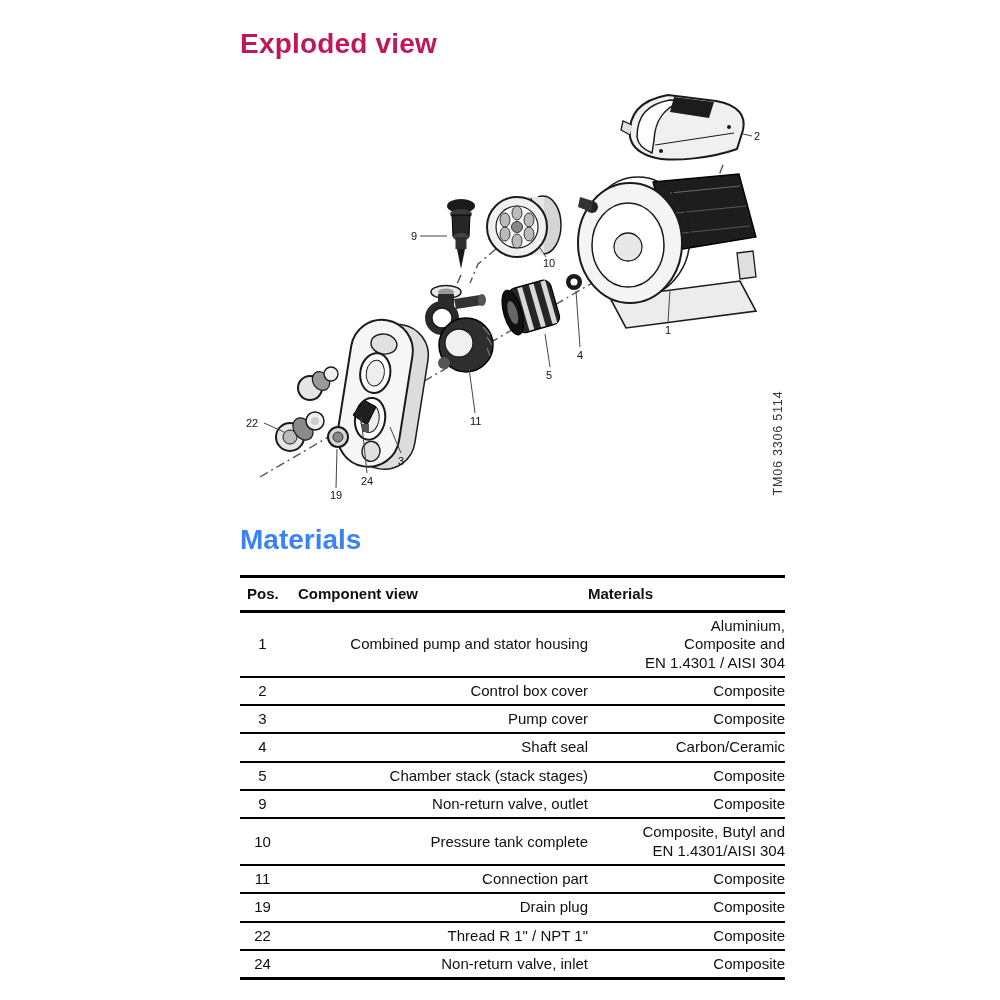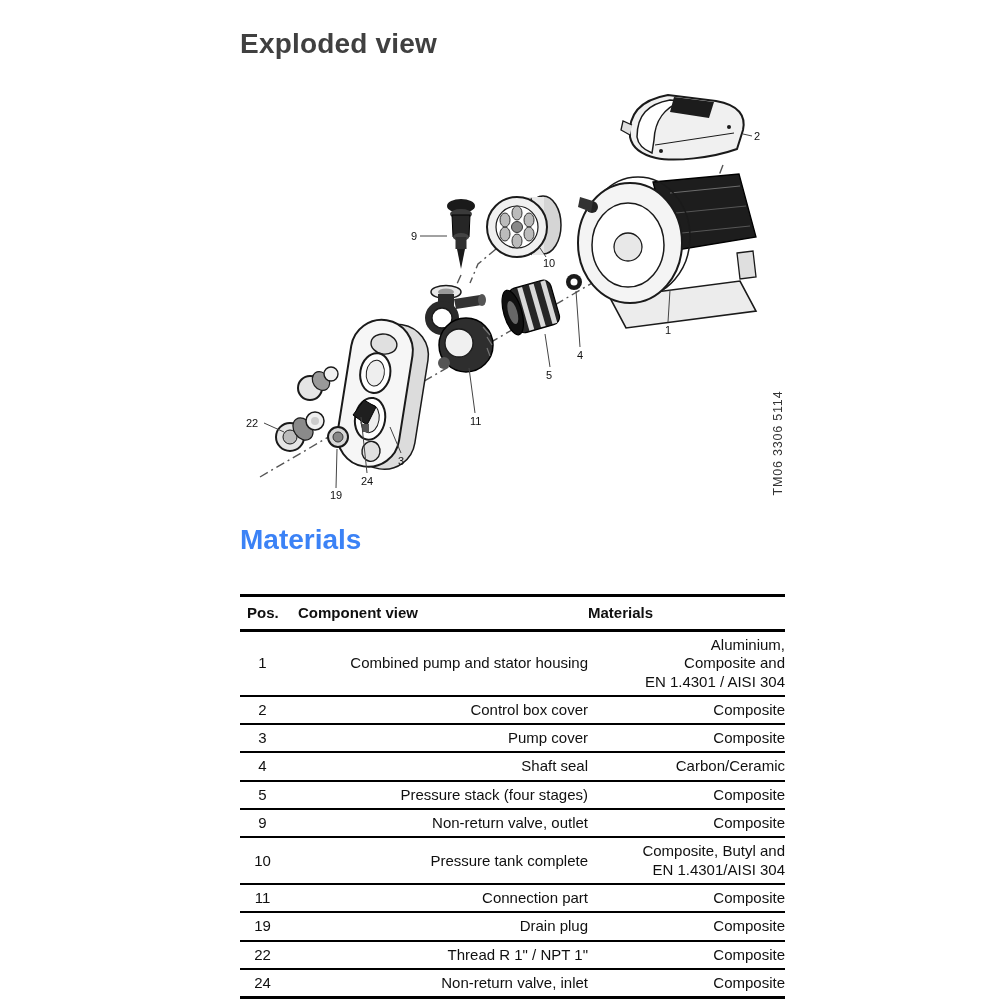--- a/index.html
+++ b/index.html
@@ -1,31 +1,31 @@
 <!DOCTYPE html>
 <html><head>
 <meta charset="utf-8">
 <style>
   * { margin:0; padding:0; box-sizing:border-box; }
   html,body { width:1000px; height:1000px; background:#ffffff; overflow:hidden;
               font-family:"Liberation Sans", sans-serif; color:#111; }
   .page { position:relative; width:1000px; height:1000px; background:#fff; }
 
   .h-title { position:absolute; left:240px; top:28px; font-size:28px; font-weight:bold;
-             letter-spacing:.2px; color:#404040; }
+             letter-spacing:.2px; color:#be185d; }
   .h-materials { position:absolute; left:240px; top:524px; font-size:28px; font-weight:bold;
                  color:#3b82f6; }
 
   .diagram-wrap { position:absolute; left:240px; top:85px; width:570px; height:440px; }
 
   .callout-num { font-size:11px; fill:#111; font-family:"Liberation Sans", sans-serif; }
   .figcode { font-size:12.5px; fill:#333; letter-spacing:.8px;
              font-family:"Liberation Sans", sans-serif; }
 
-  table.materials { position:absolute; left:240px; top:594px; width:545px;
+  table.materials { position:absolute; left:240px; top:575px; width:545px;
                     border-collapse:collapse; font-size:15px; color:#101010;
                     border-top:3px solid #000; border-bottom:3px solid #000; }
   table.materials th { text-align:left; font-weight:bold; padding:7px 0 8px 0;
                        border-bottom:3px solid #000; font-size:15px; }
   table.materials th.pos { width:55px; padding-left:7px; }
   table.materials th.comp { width:293px; padding-left:3px; }
   table.materials th.mat { width:197px; }
   table.materials td { padding:4px 0 4px 0; vertical-align:middle;
                        border-bottom:2px solid #000; line-height:1.22;text-align:right; }
   table.materials td.pos { text-align:center; padding-right:10px; }
@@ -223,21 +223,21 @@
         <td class="comp">Pump cover</td>
         <td class="mat">Composite</td>
       </tr>
       <tr>
         <td class="pos">4</td>
         <td class="comp">Shaft seal</td>
         <td class="mat">Carbon/Ceramic</td>
       </tr>
       <tr>
         <td class="pos">5</td>
-        <td class="comp">Pressure stack (four stages)</td>
+        <td class="comp">Chamber stack (stack stages)</td>
         <td class="mat">Composite</td>
       </tr>
       <tr>
         <td class="pos">9</td>
         <td class="comp">Non-return valve, outlet</td>
         <td class="mat">Composite</td>
       </tr>
       <tr>
         <td class="pos">10</td>
         <td class="comp">Pressure tank complete</td>

